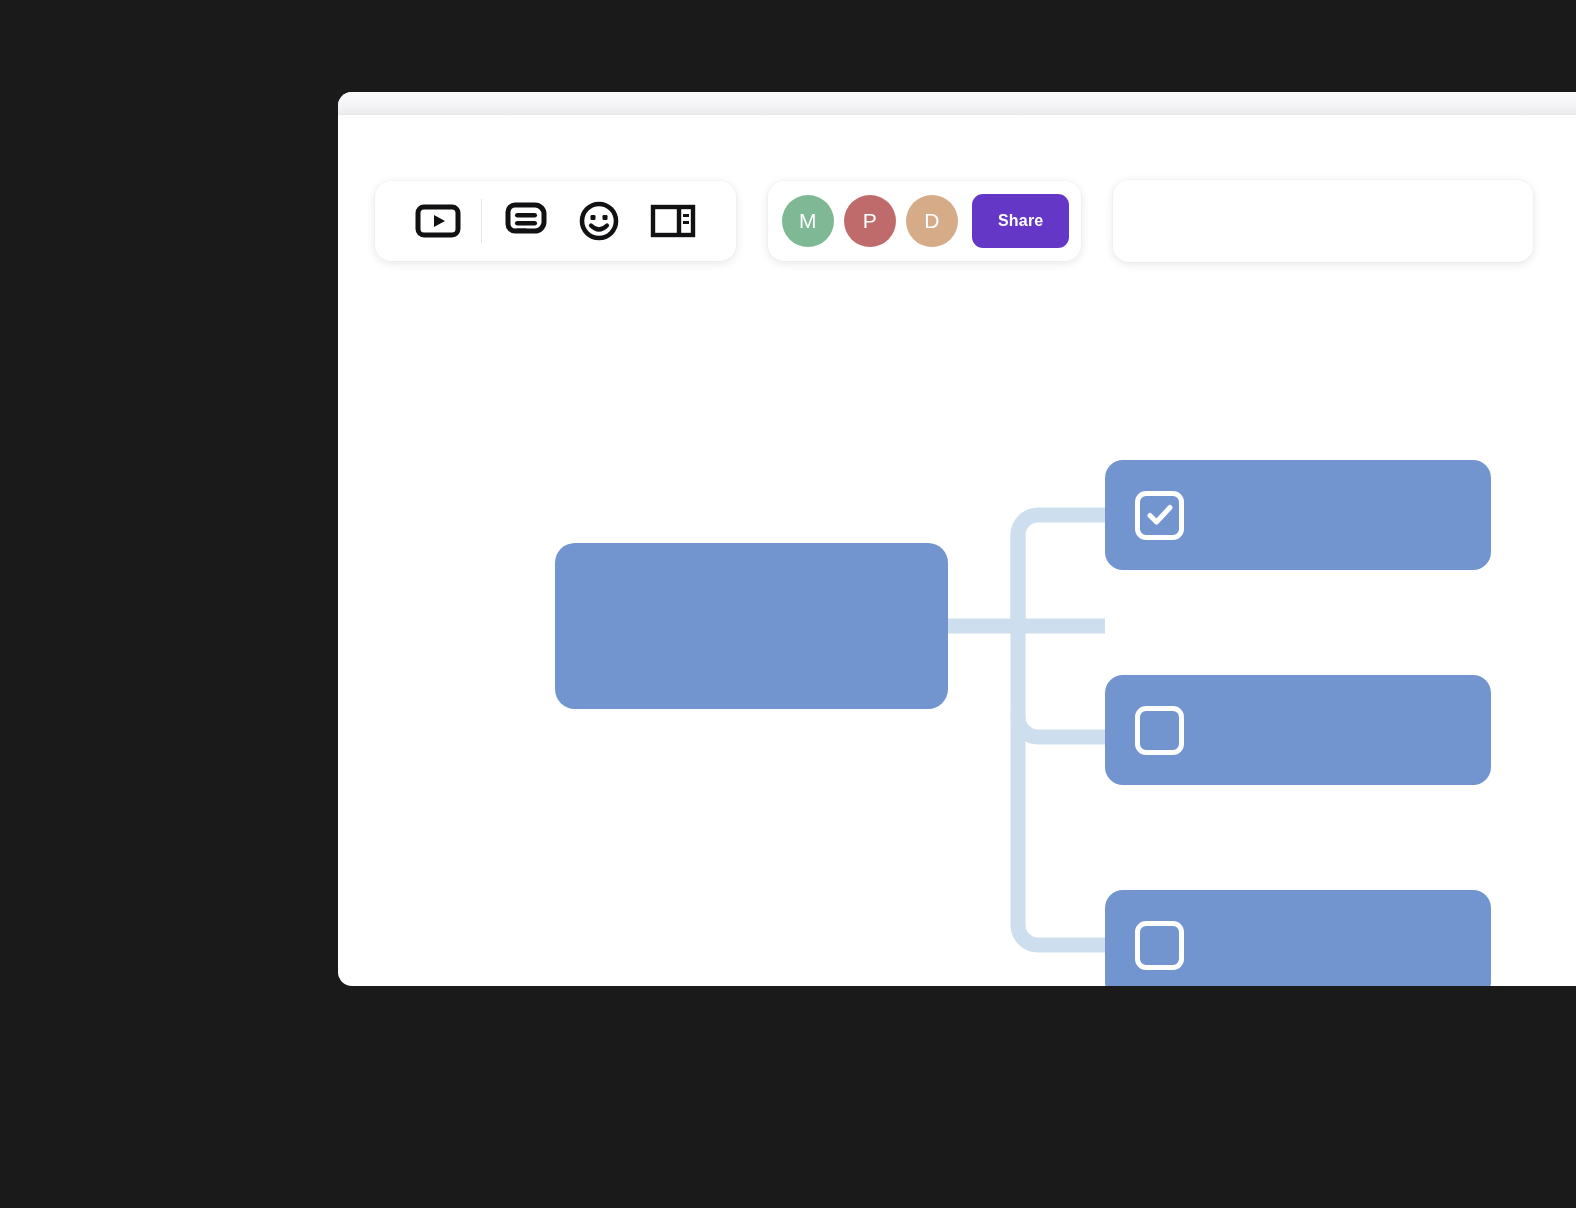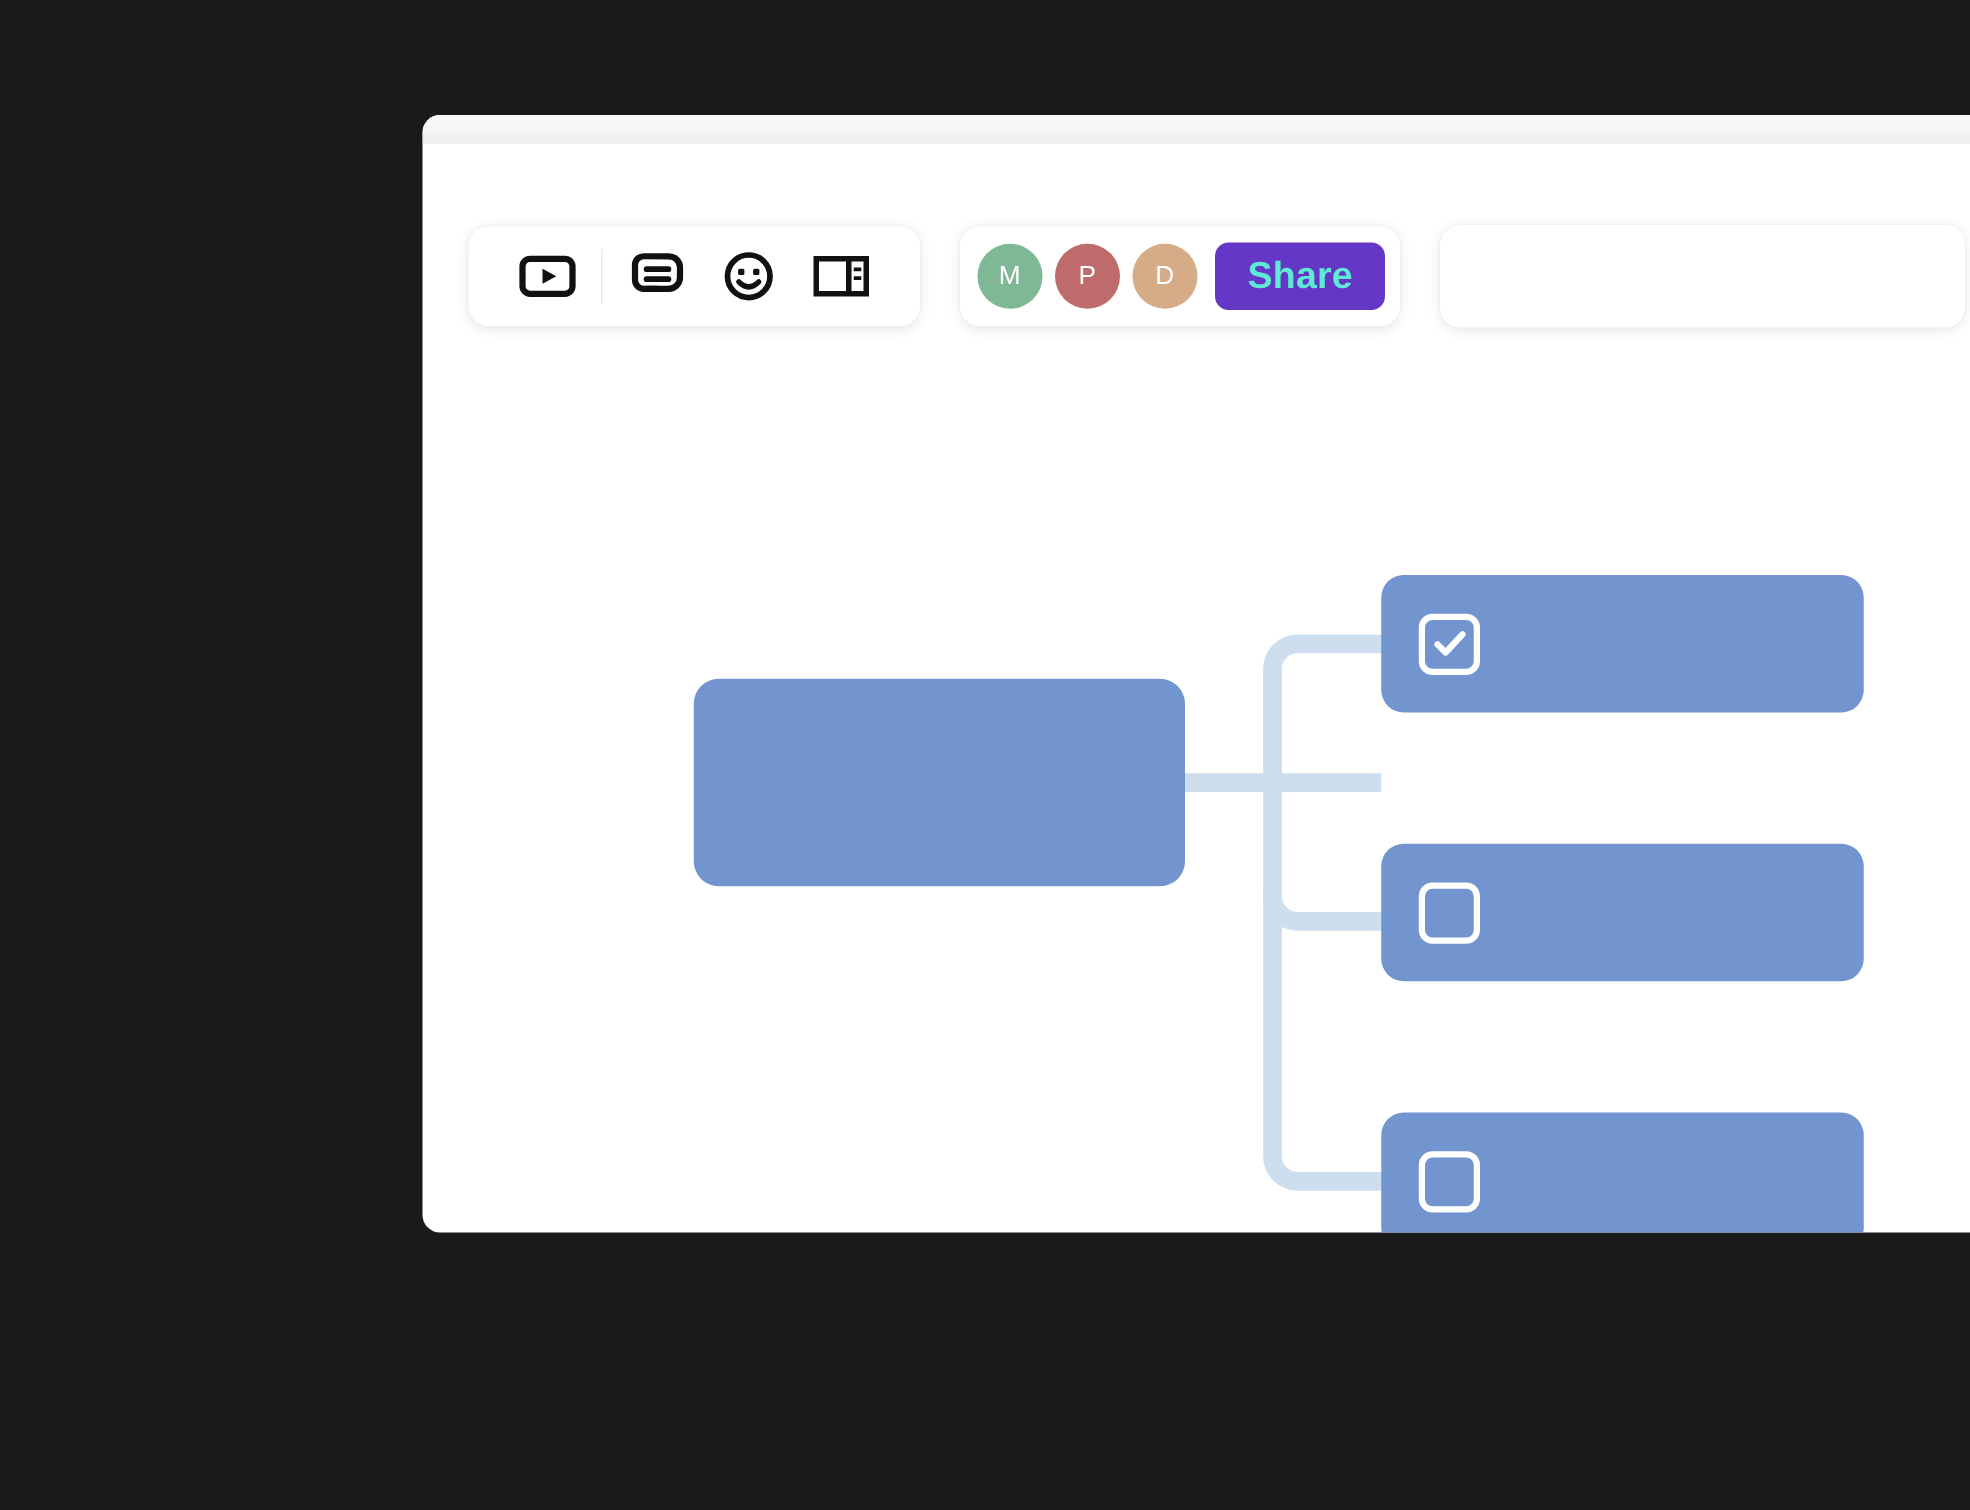--- a/index.html
+++ b/index.html
@@ -107,22 +107,22 @@
     cursor: pointer;
     flex: 0 0 auto;
     margin-right: 10px;
     font-family: "Liberation Sans", sans-serif;
   }
   .share-btn {
     height: 54px;
     padding: 0 26px;
     border-radius: 11px;
     border: none;
-    color: #5eead4;
-    font-size: 30px;
+    color: #ffffff;
+    font-size: 16px;
     font-weight: 700;
     letter-spacing: 0.2px;
     cursor: pointer;
     display: flex;
     align-items: center;
     justify-content: center;
     font-family: "Liberation Sans", sans-serif;
     margin-left: 4px;
   }
 

